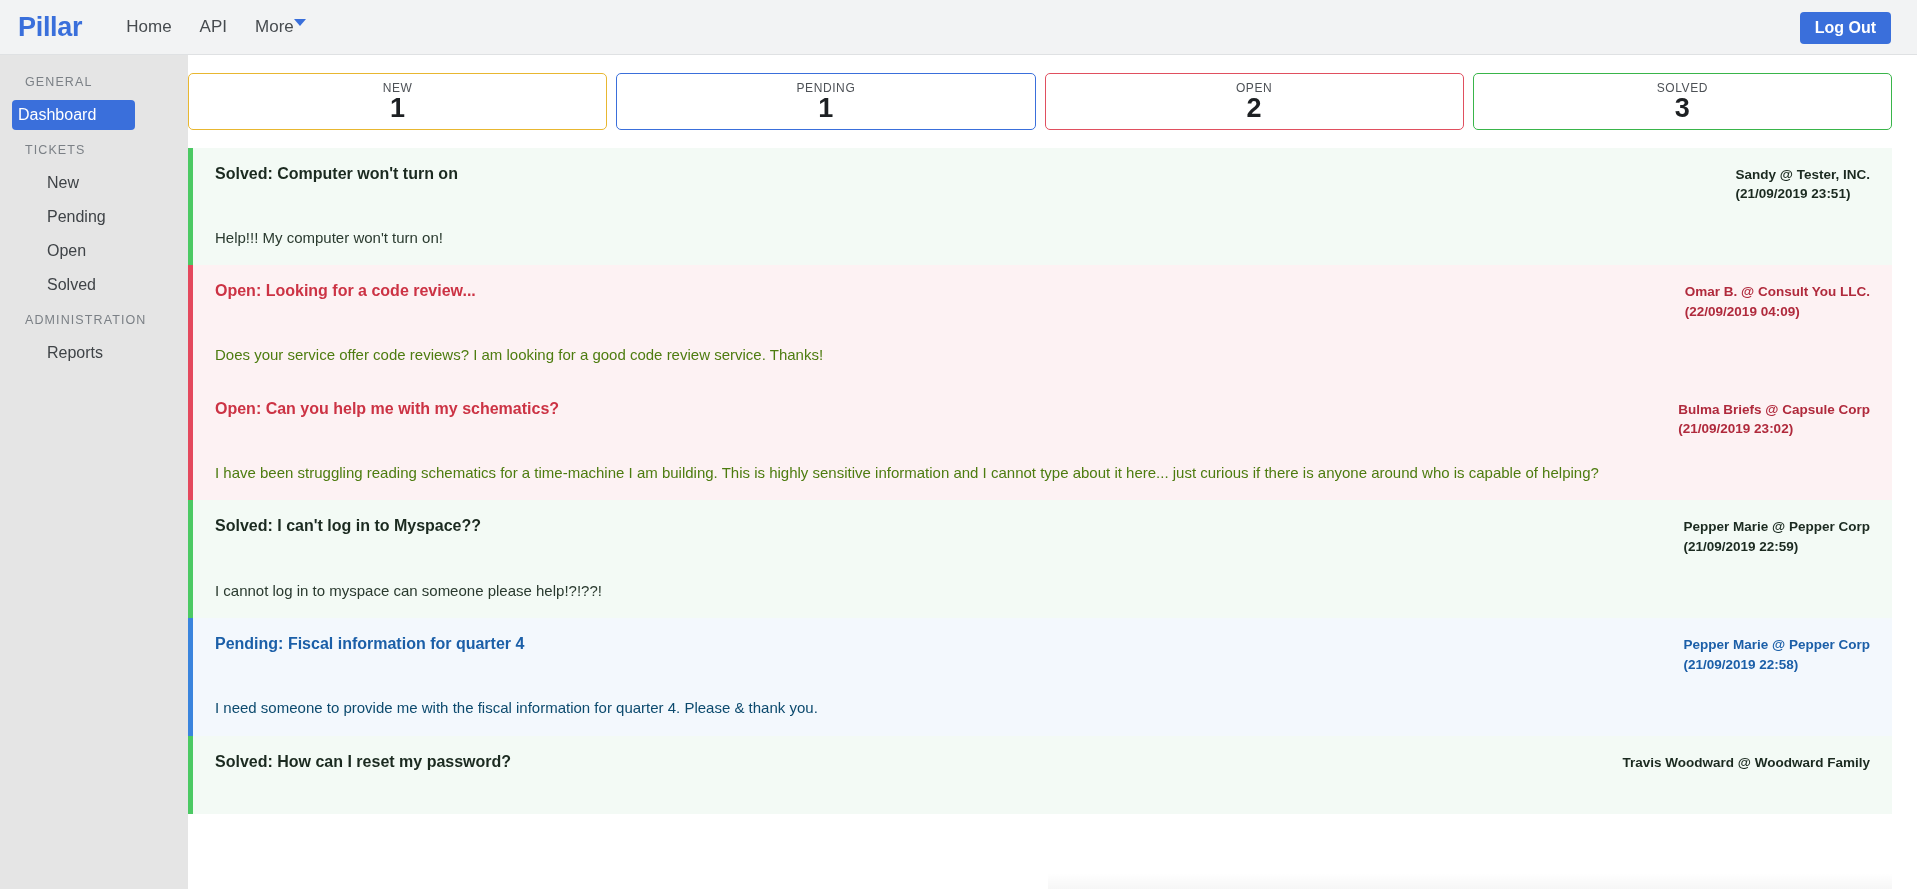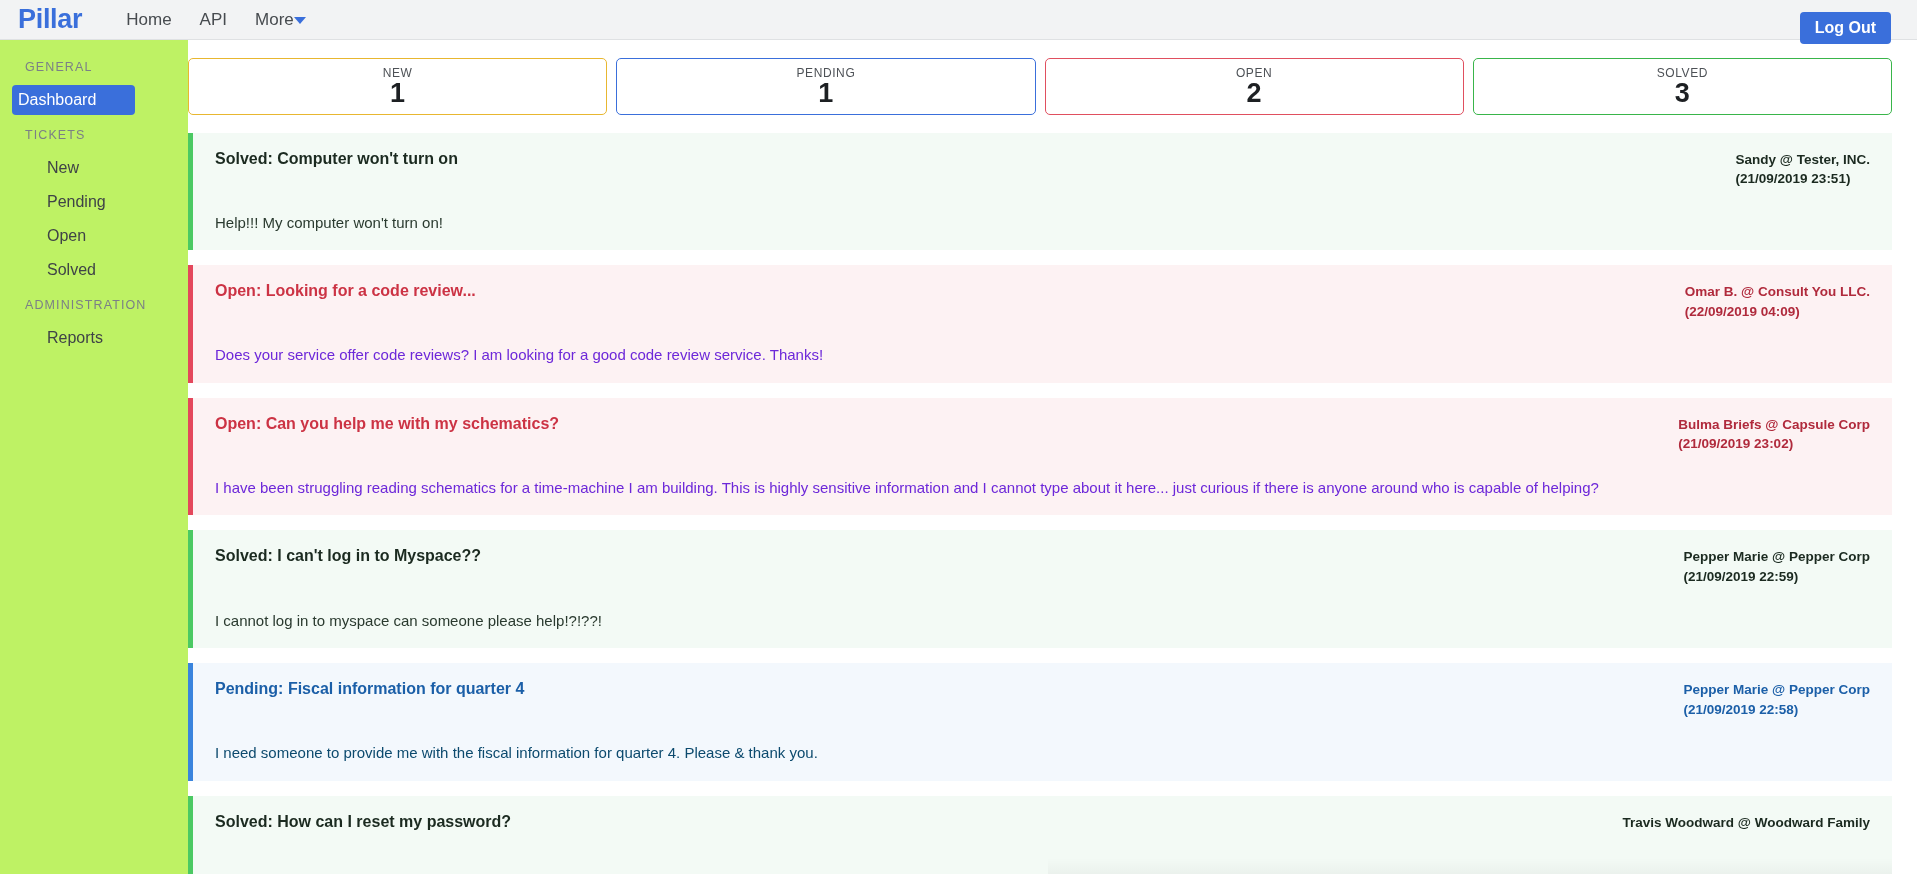--- a/index.html
+++ b/index.html
@@ -7,21 +7,21 @@
     margin: 0; padding: 0;
     width: 1917px; height: 889px;
     overflow: hidden;
     background: #ffffff;
     font-family: "Liberation Sans", sans-serif;
     -webkit-font-smoothing: antialiased;
   }
 
   
   .navbar {
-    height: 40px;
+    height: 55px;
     background: #f2f3f4;
     border-bottom: 1px solid #dfe1e3;
     display: flex;
     align-items: center;
     padding: 0 26px 0 18px;
     position: relative;
   }
   .brand {
     font-size: 27px;
     font-weight: bold;
@@ -31,21 +31,21 @@
     cursor: pointer;
   }
   .nav-links { display: flex; align-items: center; gap: 0px; }
   .nav-link {
     font-size: 17px;
     color: #474b4f;
     padding: 6px 14px;
     cursor: pointer;
     white-space: nowrap;
   }
-  .nav-link.with-caret { display: flex; align-items: center; gap: 0; }
+  .nav-link.with-caret { display: flex; align-items: flex-start; gap: 0; }
   .caret {
     display: inline-block;
     width: 0; height: 0;
     border-left: 6px solid transparent;
     border-right: 6px solid transparent;
     border-top: 7px solid #3a6fdb;
     margin-top: 2px;
   }
   .logout-btn {
     position: absolute;
@@ -63,21 +63,21 @@
   }
 
   
   .layout { display: flex; height: 834px; }
 
   
   .sidebar {
     width: 188px;
     flex: 0 0 188px;
     padding: 20px 0 0 0;
-    background: #bef264;
+    background: #e5e5e5;
   }
   .side-heading {
     font-size: 12.5px;
     letter-spacing: 1.1px;
     color: #7b8086;
     padding: 0 0 0 25px;
     margin: 0 0 11px 0;
     text-transform: uppercase;
   }
   .side-group { margin-bottom: 13px; }
@@ -129,21 +129,21 @@
     color: #1d2023;
     line-height: 1.05;
     margin-top: -1px;
   }
   .stat-new    { border-color: #e8b730; }
   .stat-pending{ border-color: #3a6fdb; }
   .stat-open   { border-color: #e04f5f; }
   .stat-solved { border-color: #39b54a; }
 
   
-  .tickets { display: flex; flex-direction: column; gap: 15px; }
+  .tickets { display: flex; flex-direction: column; }
   .ticket {
     border-left: 5px solid #999;
     padding: 16px 22px 18px 22px;
     position: relative;
     min-height: 60px;
     cursor: pointer;
   }
   .ticket-row {
     display: flex;
     justify-content: space-between;
@@ -171,21 +171,21 @@
     margin-top: 24px;
   }
 
   .t-solved  { background: #f3faf5; border-left-color: #4bc963; }
   .t-solved  .ticket-title, .t-solved .ticket-meta { color: #1b2a20; }
   .t-solved  .ticket-body { color: #2a3a2f; }
 
   .t-open    { background: #fdf2f3; border-left-color: #e4485c; }
   .t-open    .ticket-title { color: #cc3344; }
   .t-open    .ticket-meta  { color: #b02a3c; }
-  .t-open    .ticket-body  { color: #6d28d9; }
+  .t-open    .ticket-body  { color: #4d7c0f; }
 
   .t-pending { background: #f3f8fd; border-left-color: #3a84dd; }
   .t-pending .ticket-title { color: #1b5fa8; }
   .t-pending .ticket-meta  { color: #1b5fa8; }
   .t-pending .ticket-body  { color: #0c4a6e; }
 
   
   .scroll-sliver {
     position: absolute;
     bottom: 0;

